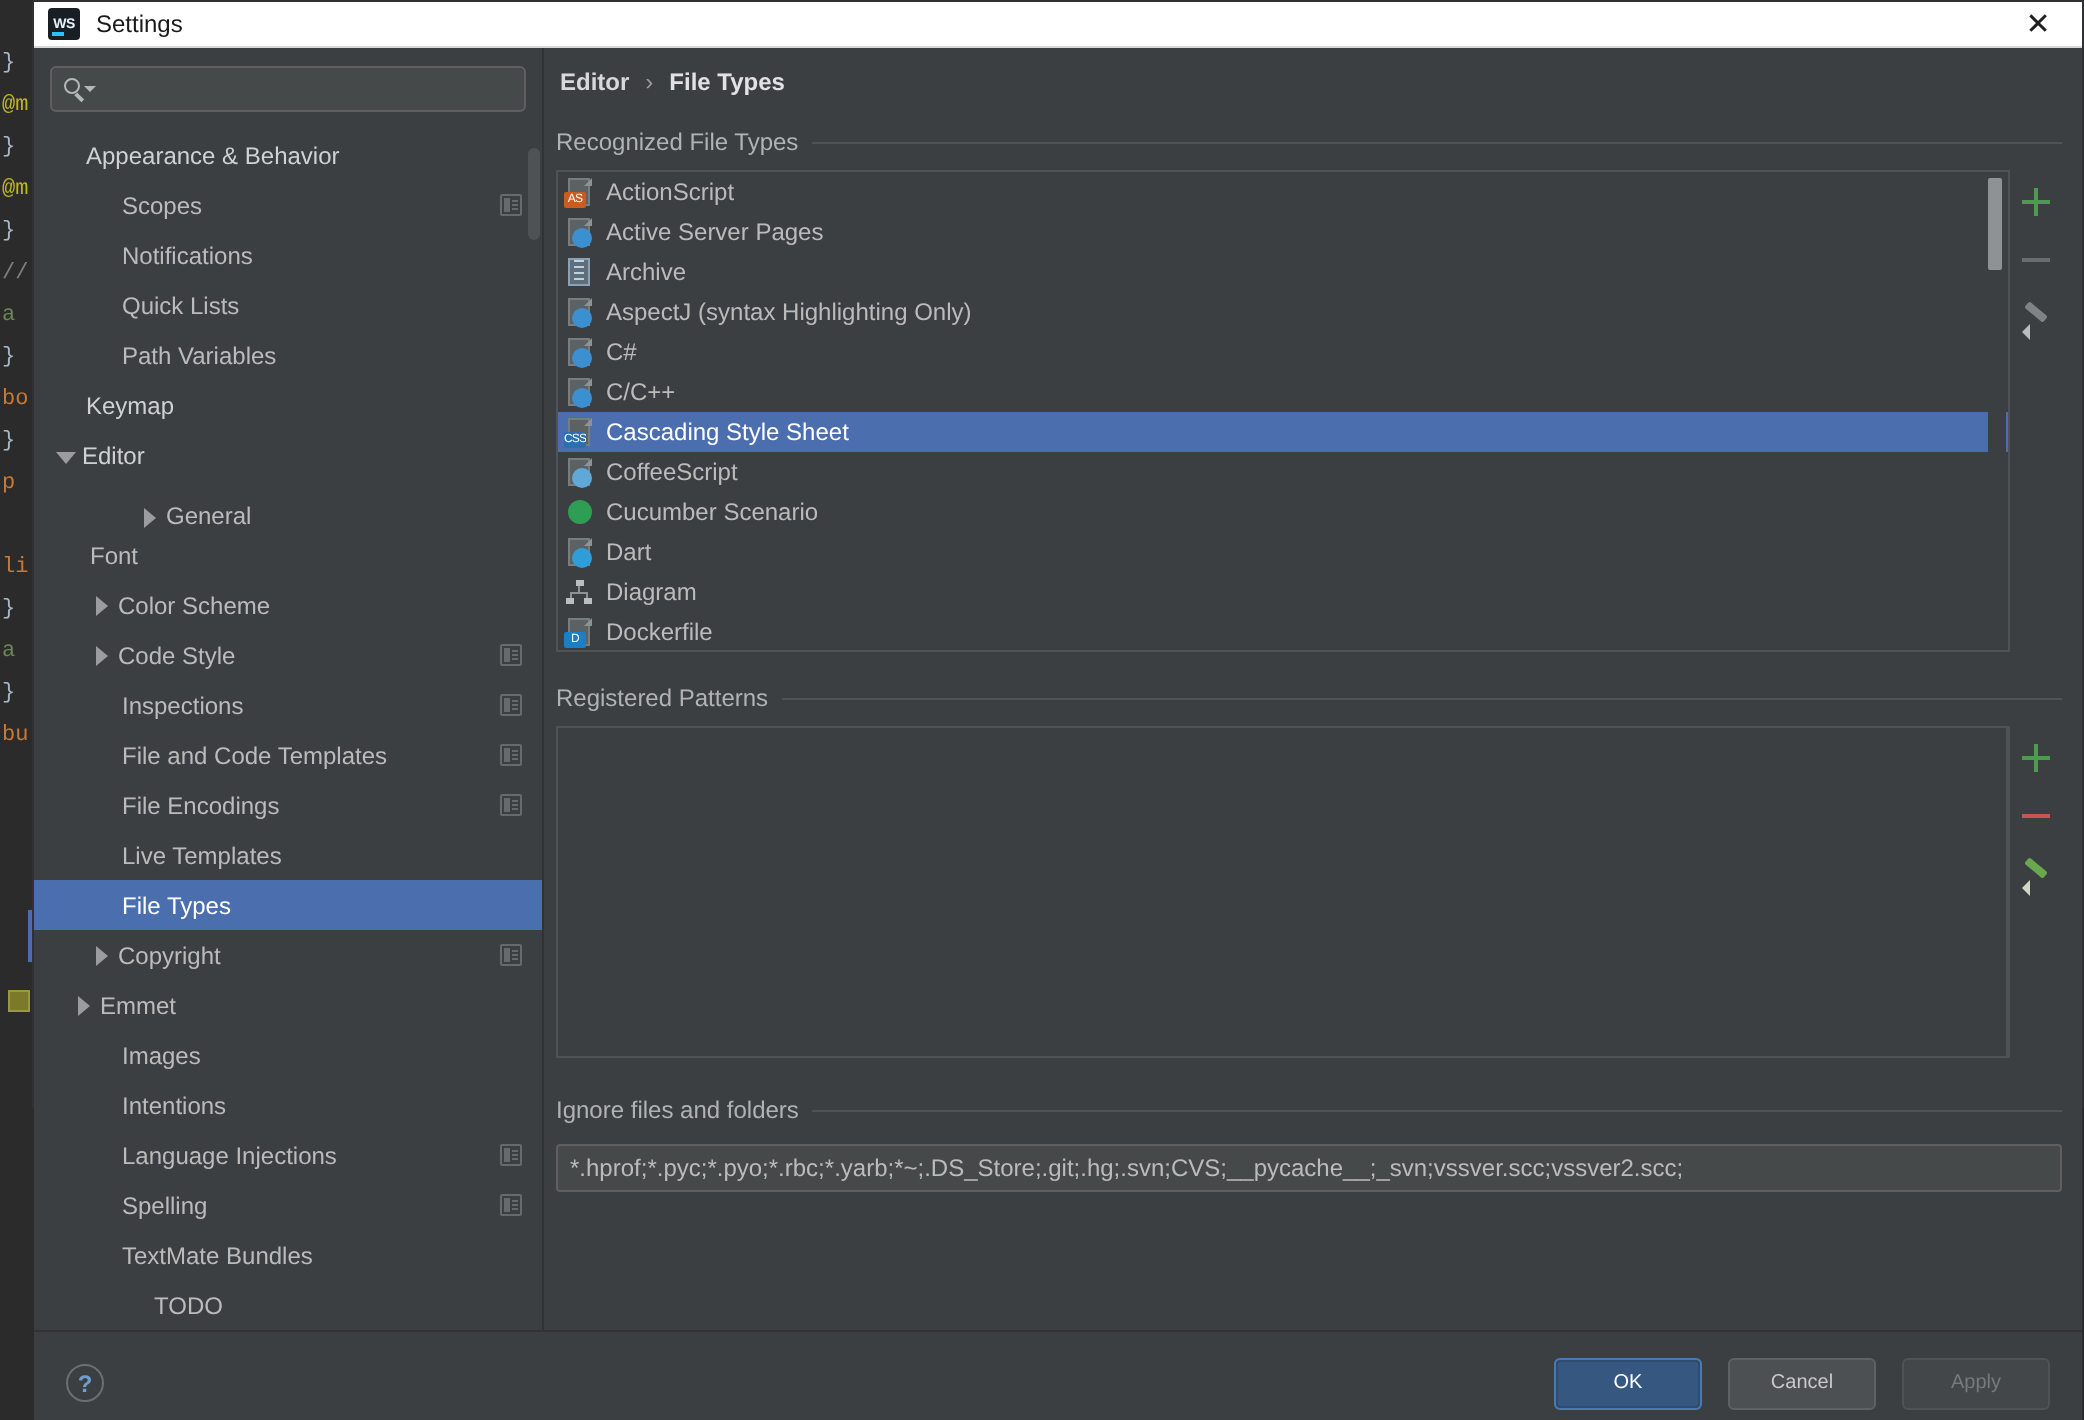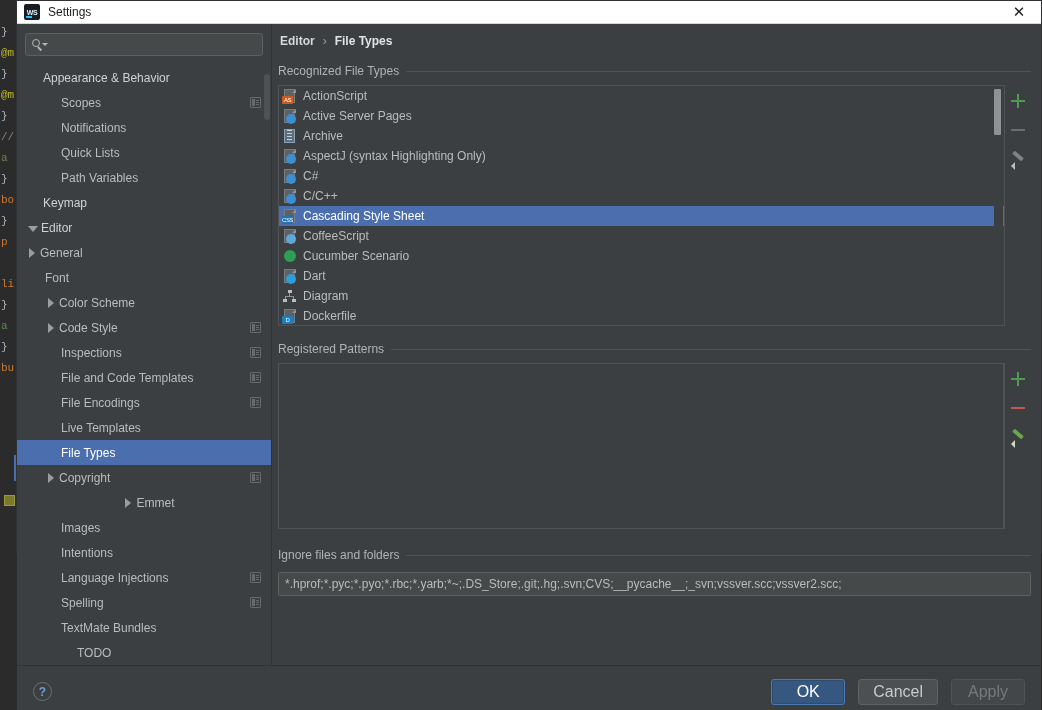--- a/index.html
+++ b/index.html
@@ -288,21 +288,21 @@
   }
   #help-btn {
     width: 19px; height: 19px; border-radius: 50%;
     border: 1px solid #6b6f71; color: #6f9fd0; font-size: 12px;
     display: flex; align-items: center; justify-content: center;
     font-weight: bold;
   }
   #footer-spacer { flex: 1 1 auto; }
   .dlg-btn {
     height: 26px; min-width: 74px; padding: 0 14px; margin-left: 13px;
-    border-radius: 3px; font-size: 16px; display: flex;
+    border-radius: 3px; font-size: 10px; display: flex;
     align-items: center; justify-content: center;
     border: 1px solid #5e6264; background: #4c5052; color: #c8cacb;
     font-family: "Liberation Sans", sans-serif;
   }
   .dlg-btn.primary {
     background: #365880; border-color: #4a7ab0; color: #ffffff;
     box-shadow: inset 0 0 0 1px #2d4c70;
   }
   .dlg-btn.disabled { color: #777a7c; border-color: #4f5355; background: #434749; }
 </style>
@@ -371,21 +371,21 @@
           <div class="tree-row" style="padding-left: 44px;">
             <span class="label">Path Variables</span>
           </div>
           <div class="tree-row bold" style="padding-left: 26px;">
             <span class="label">Keymap</span>
           </div>
           <div class="tree-row bold" style="padding-left: 26px;">
             <span class="arrow down" style="margin-left: -16px;"></span>
             <span class="label">Editor</span>
           </div>
-          <div class="tree-row" style="padding-left: 25px;">
+          <div class="tree-row" style="padding-left: 68px; align-items: flex-end;">
             <span class="arrow right" style="margin-left: -16px;"></span>
             <span class="label">General</span>
           </div>
           <div class="tree-row" style="padding-left: 28px;">
             <span class="label">Font</span>
           </div>
           <div class="tree-row" style="padding-left: 44px;">
             <span class="arrow right" style="margin-left: -16px;"></span>
             <span class="label">Color Scheme</span>
           </div>
@@ -410,21 +410,21 @@
             <span class="label">Live Templates</span>
           </div>
           <div class="tree-row selected" style="padding-left: 44px;">
             <span class="label">File Types</span>
           </div>
           <div class="tree-row" style="padding-left: 44px;">
             <span class="arrow right" style="margin-left: -16px;"></span>
             <span class="label">Copyright</span>
             <span class="cfg-icon"></span>
           </div>
-          <div class="tree-row" style="padding-left: 35px; justify-content: center;">
+          <div class="tree-row" style="padding-left: 35px;">
             <span class="arrow right" style="margin-left: -16px;"></span>
             <span class="label">Emmet</span>
           </div>
           <div class="tree-row" style="padding-left: 44px;">
             <span class="label">Images</span>
           </div>
           <div class="tree-row" style="padding-left: 44px;">
             <span class="label">Intentions</span>
           </div>
           <div class="tree-row" style="padding-left: 44px;">

